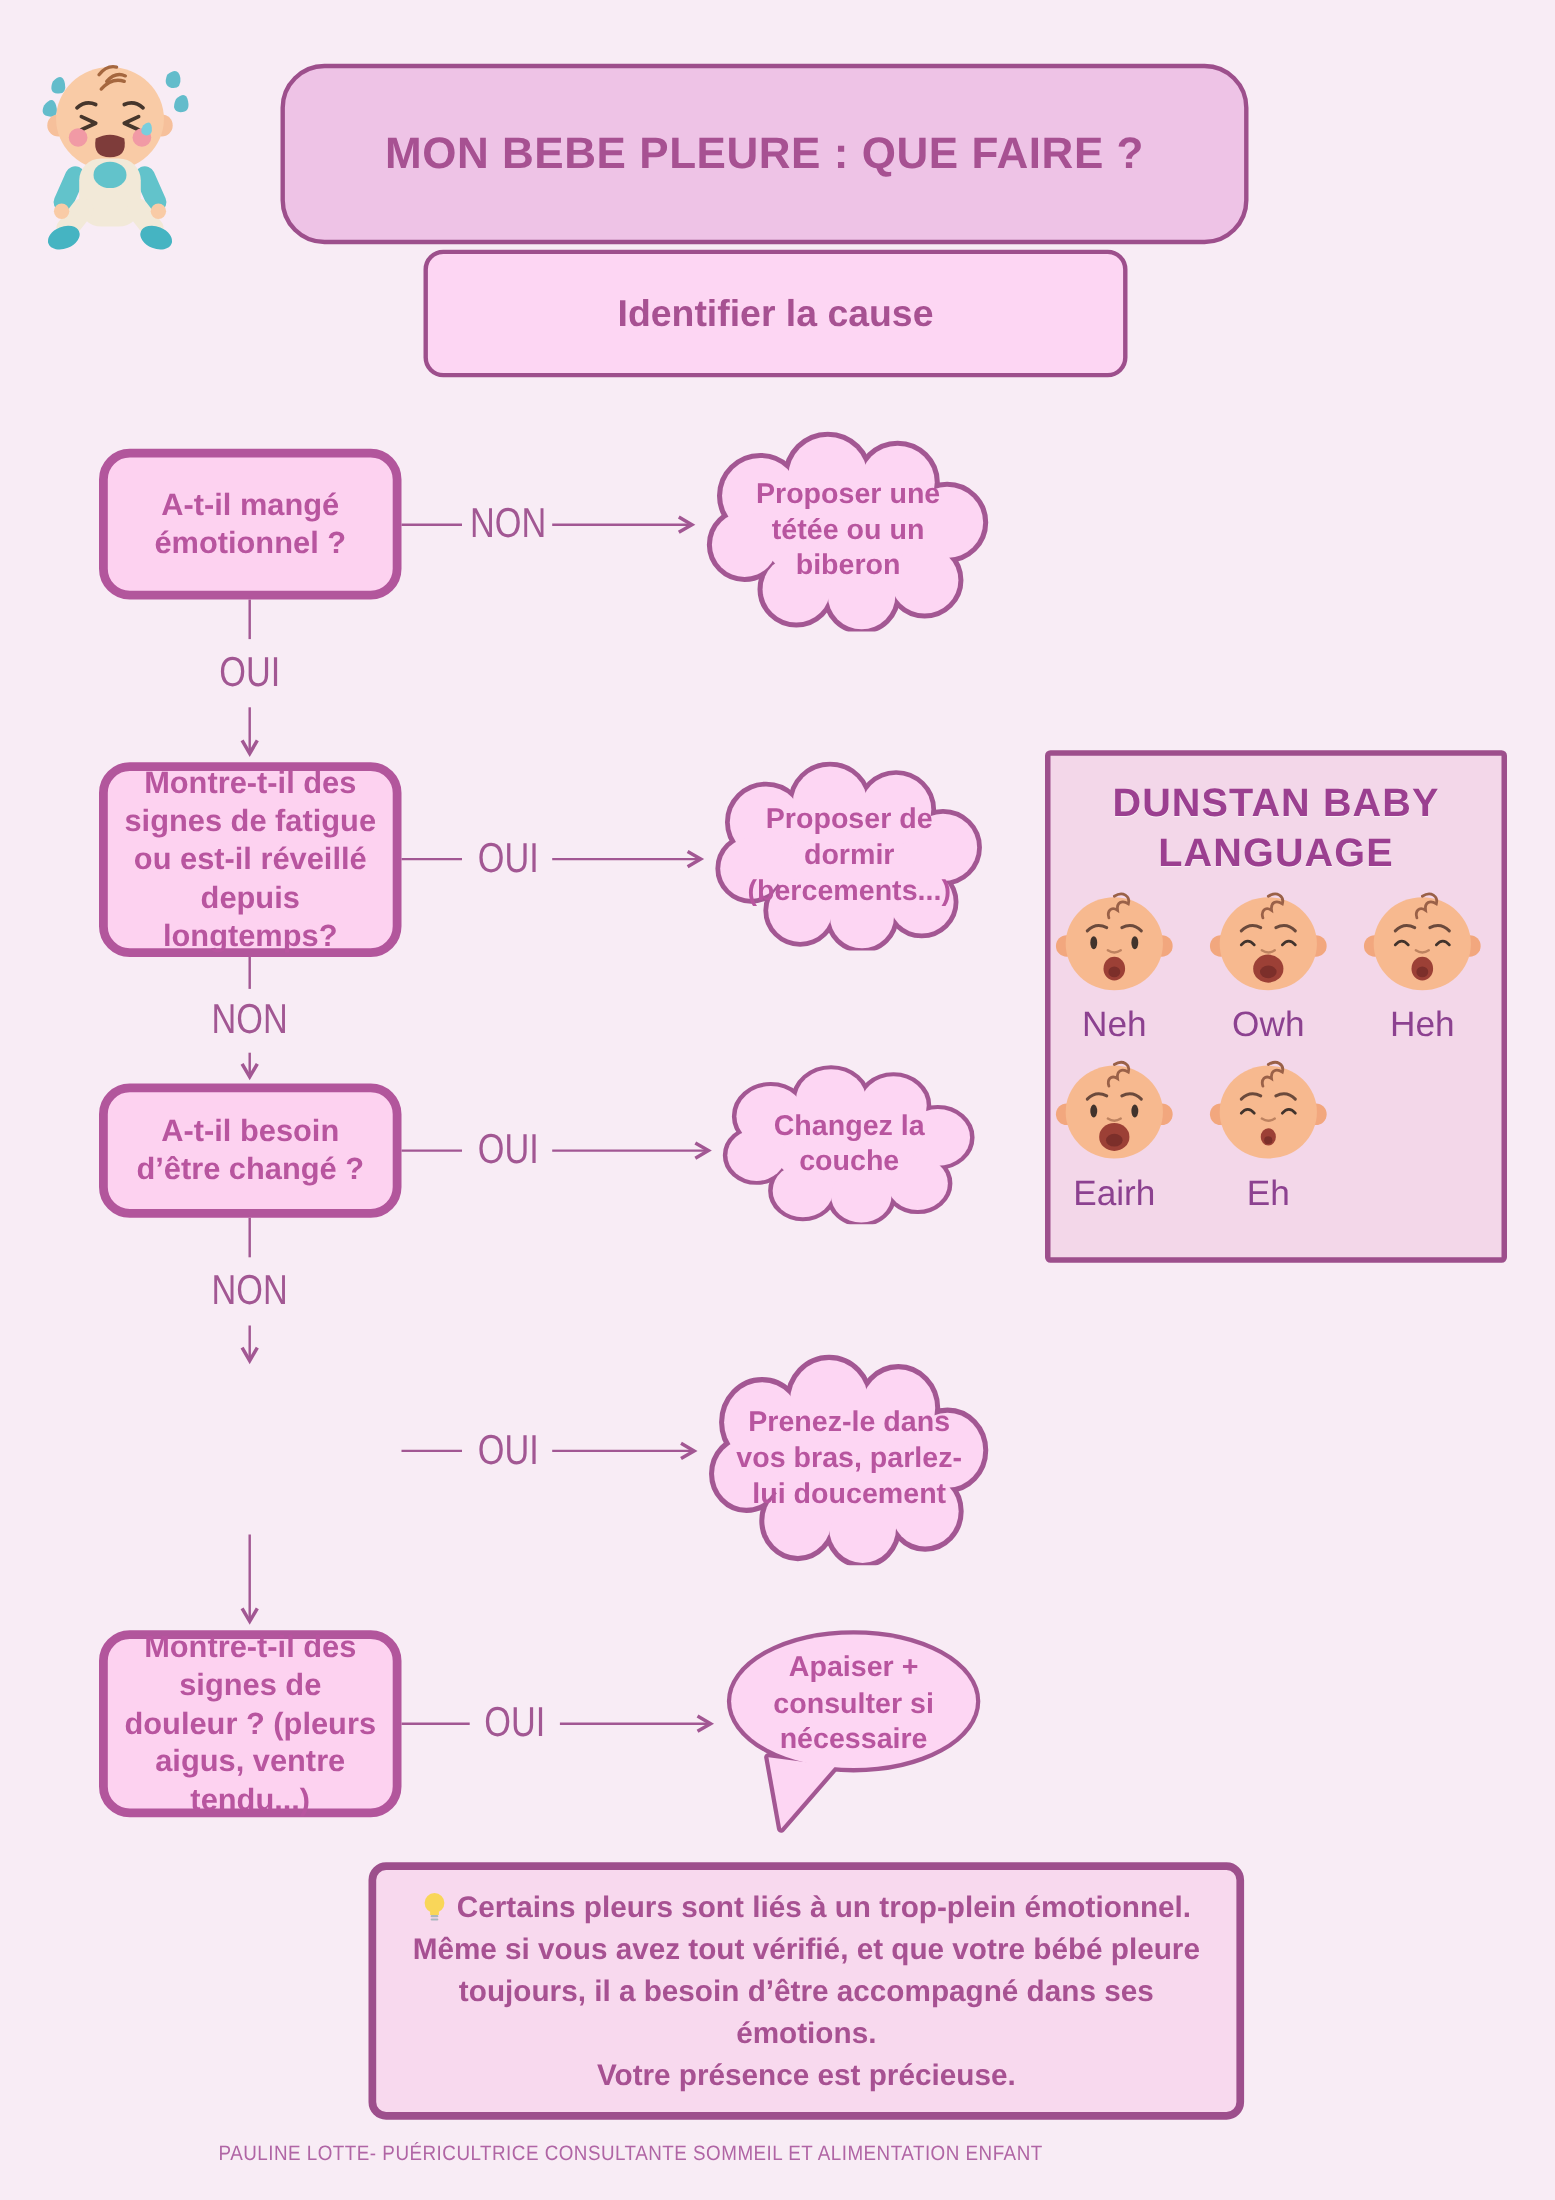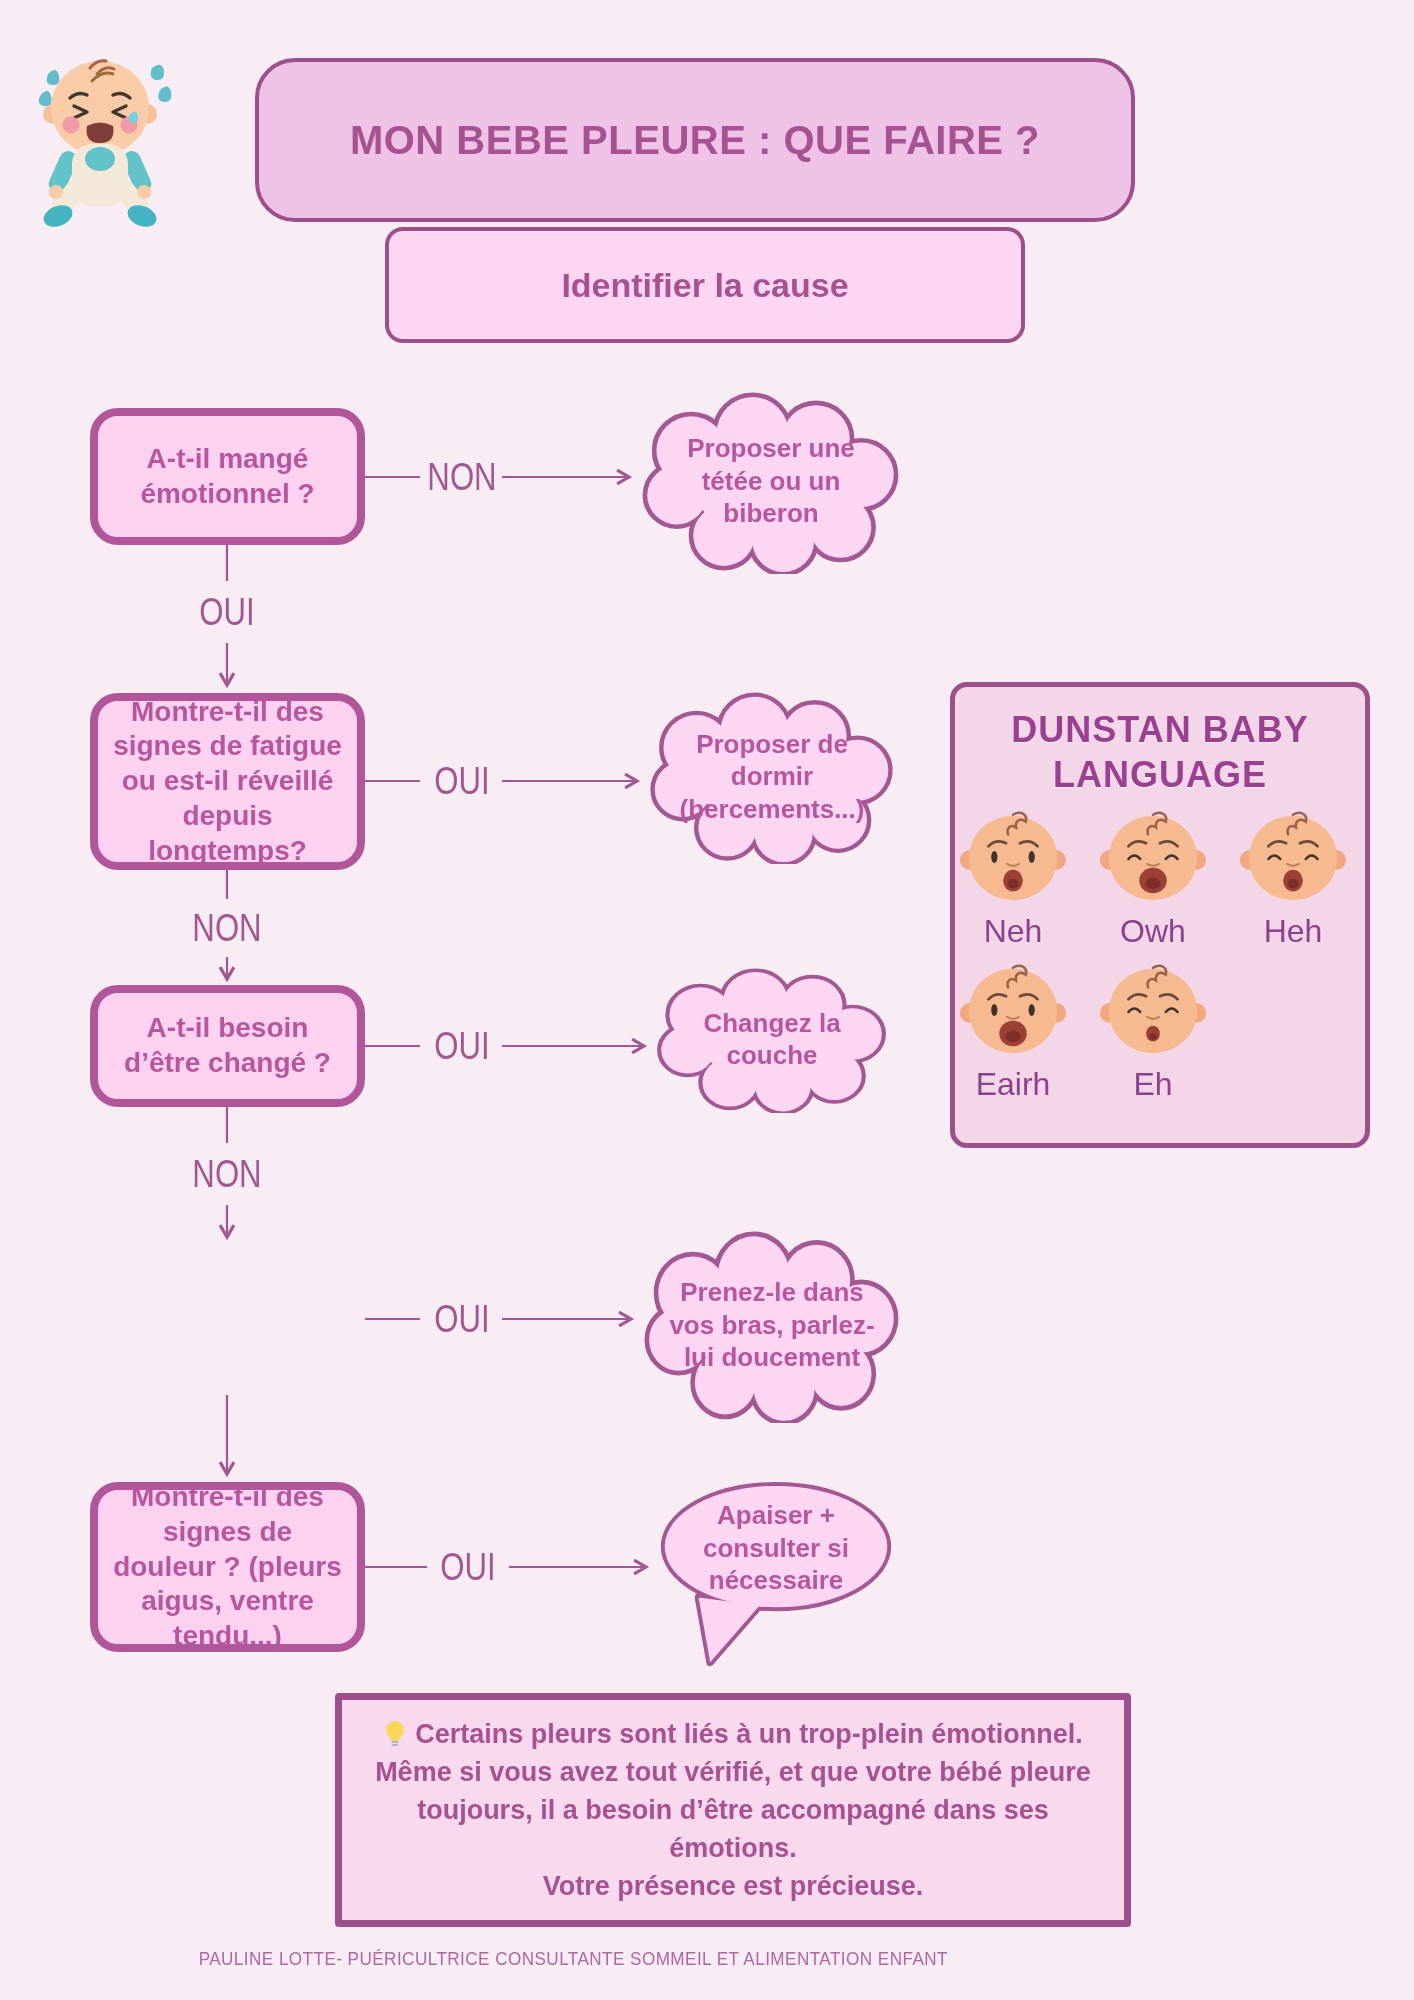--- a/index.html
+++ b/index.html
@@ -33,30 +33,30 @@
   #bubble-1{left:646px;top:692px;width:252px;height:172px;}
   #bubble-2{left:653px;top:968px;width:238px;height:145px;}
   #bubble-3{left:640px;top:1231px;width:264px;height:192px;}
   #bubble-4{left:655px;top:1480px;width:242px;height:192px;}
   #bubble-4 .bubble-text{top:6%;bottom:35%;}
 
   .flow-label{position:absolute;transform:translate(-50%,-50%) scaleX(.82);font-size:38px;color:var(--connector,#a25793);
     white-space:nowrap;font-weight:normal;}
 
   .dunstan{left:950px;top:682px;width:420px;height:466px;background:var(--panel_fill,#f3d7e9);
-    border:5px solid var(--border_dark,#9d4f8c);border-radius:17px;}
+    border:5px solid var(--border_dark,#9d4f8c);border-radius:5px;}
   .dunstan-title{margin:20px auto 4px;width:320px;text-align:center;font-size:36px;font-weight:bold;
     color:#9b3f90;line-height:1.25;letter-spacing:1px;text-shadow:0 1px 0 rgba(255,255,255,.6);}
   .face-row{display:flex;justify-content:flex-start;gap:24px;margin-top:4px;}
   .face-cell{width:116px;text-align:center;}
   .face-cell svg{width:112px;height:112px;display:block;margin:0 auto;}
   .face-label{font-size:32px;color:#8c4190;margin-top:0px;}
 
   .tip-box{left:335px;top:1693px;width:796px;height:234px;background:var(--tip_fill,#f8d9ee);
-    border:7px solid var(--border_dark,#9d4f8c);border-radius:4px;display:flex;flex-direction:column;
+    border:7px solid var(--border_dark,#9d4f8c);border-radius:16px;display:flex;flex-direction:column;
     align-items:center;justify-content:center;text-align:center;font-size:27px;font-weight:bold;
     color:var(--text_main,#a75192);line-height:38px;padding:0 10px;}
   .tip-line1{display:flex;align-items:center;justify-content:center;gap:8px;}
 
   .footer{left:0;top:1948px;width:1147px;text-align:center;}
   .footer span{display:inline-block;transform:scaleX(.9);font-size:19px;color:#b065a5;letter-spacing:.5px;}
 
   .baby-illustration{left:34px;top:26px;width:140px;height:205px;}
 </style>
 </head>

